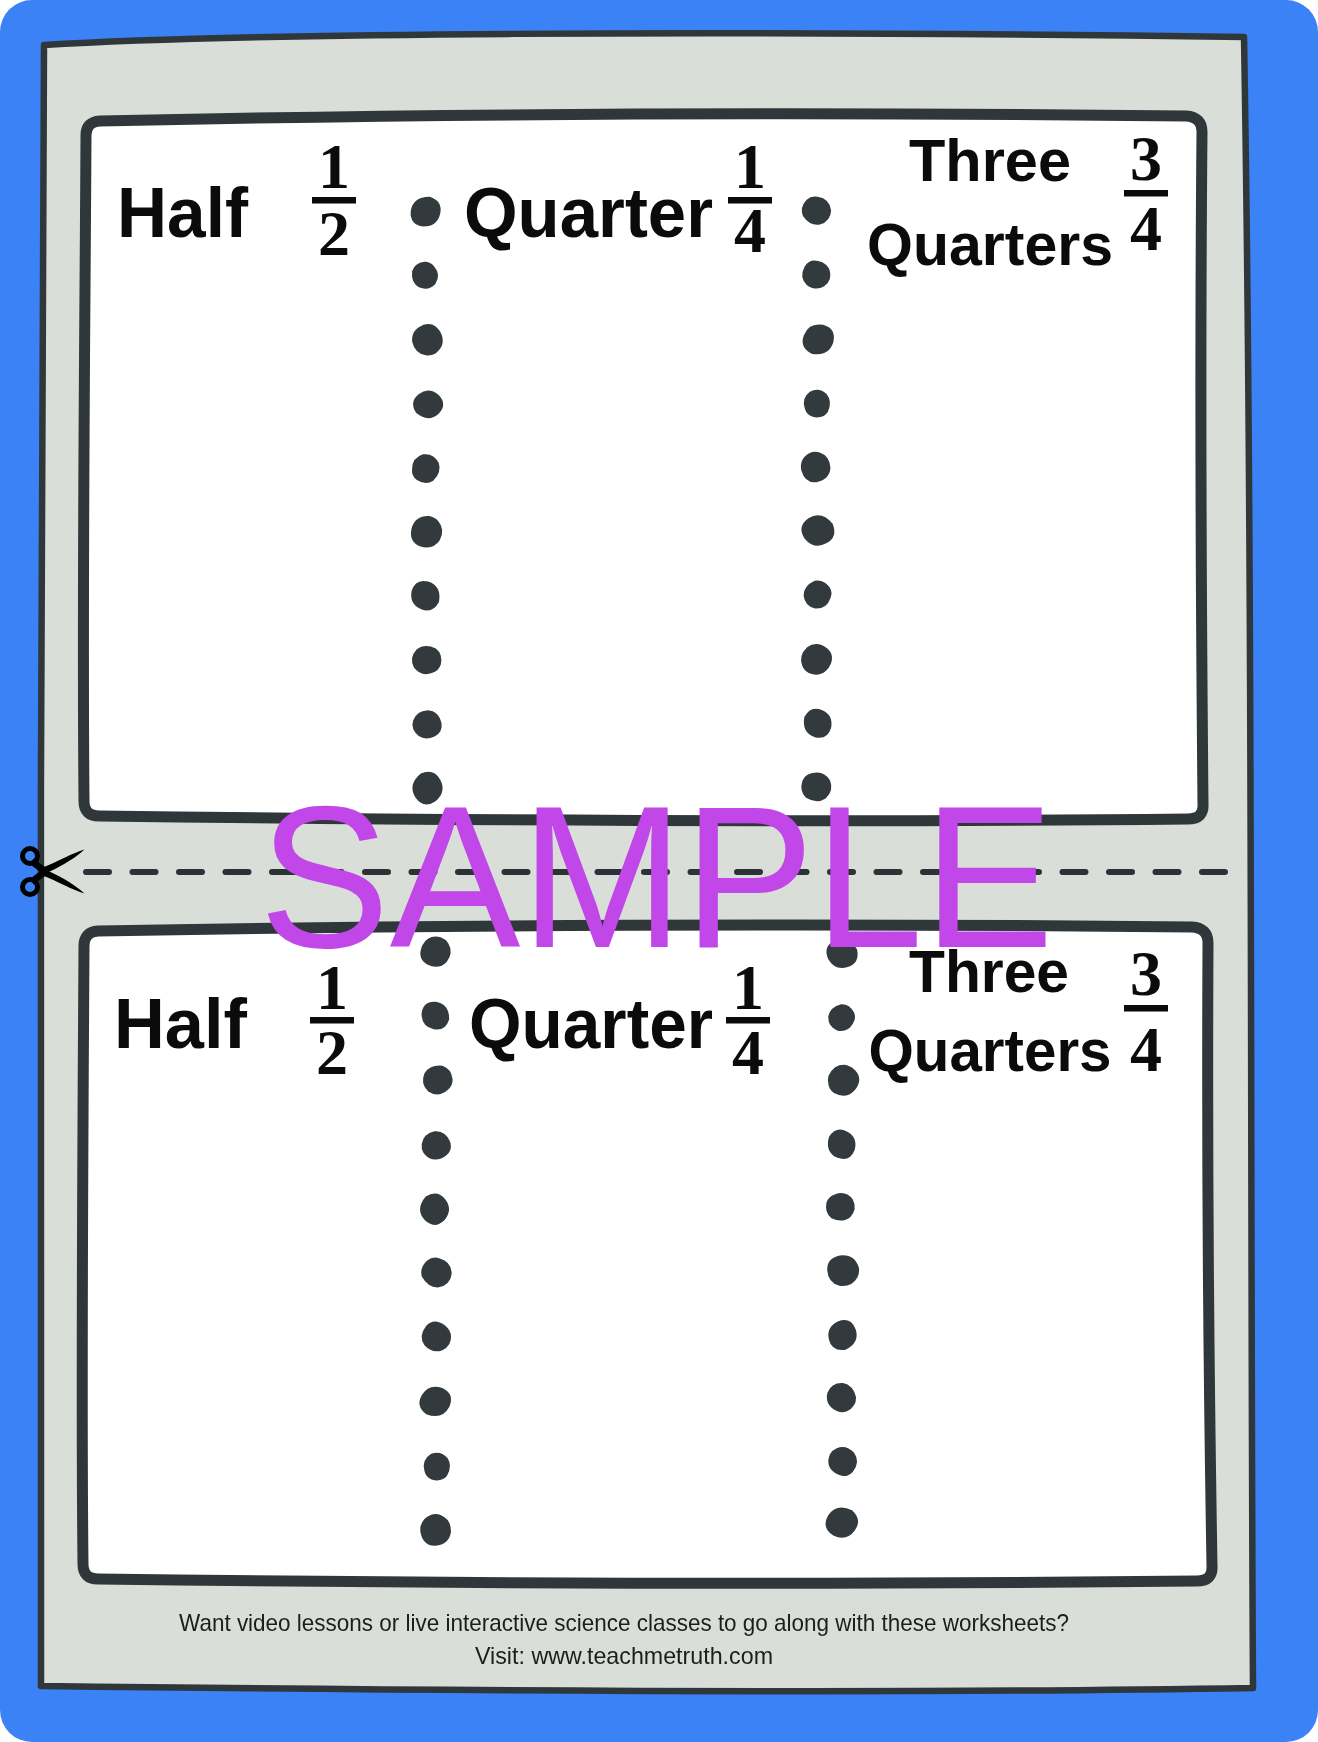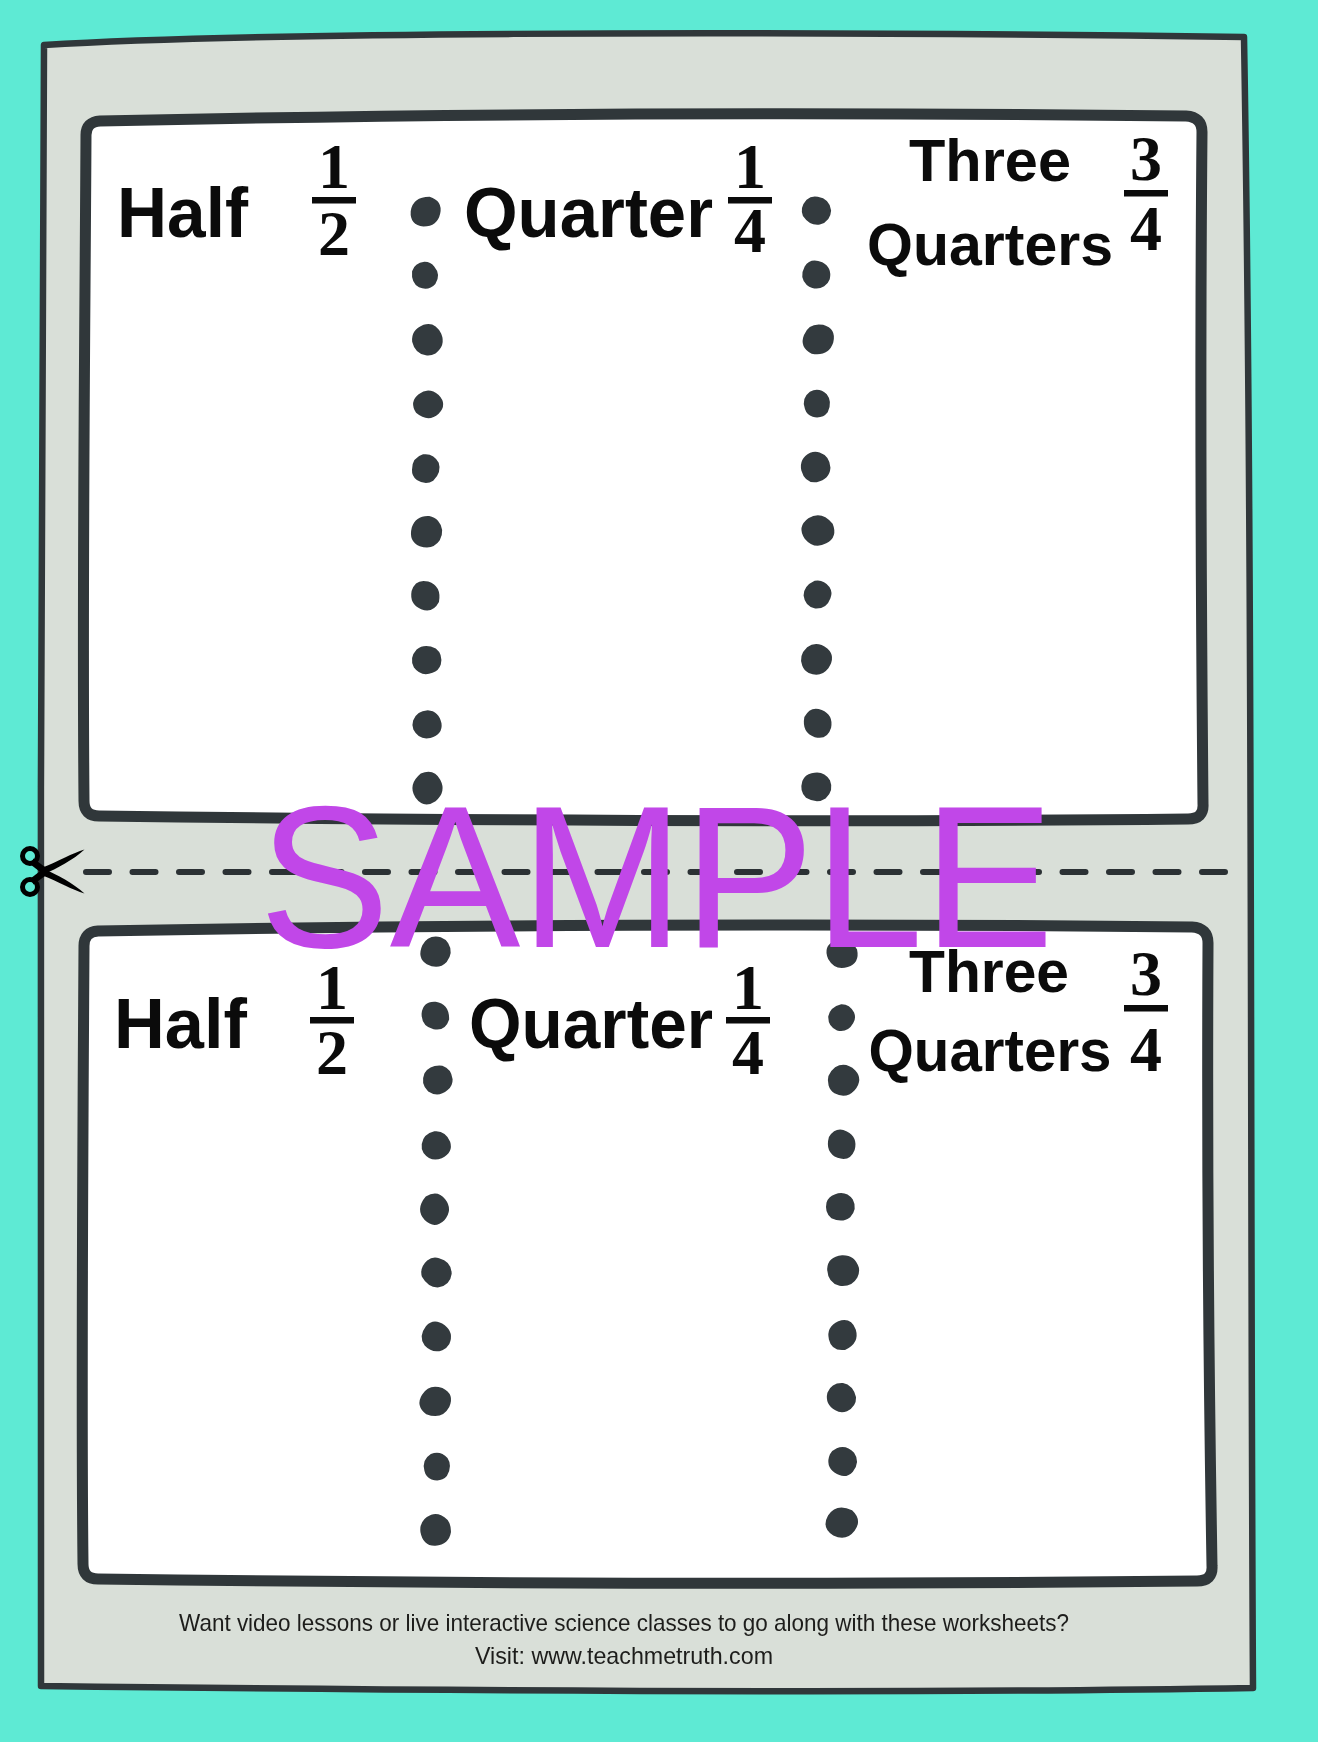--- a/index.html
+++ b/index.html
@@ -1,16 +1,16 @@
 <!DOCTYPE html>
 <html><head>
 <meta charset="utf-8">
 <style>
   html,body{margin:0;padding:0;background:#ffffff;}
-  .page{position:relative;width:1318px;height:1742px;background:#5eead4;overflow:hidden;}
+  .page{position:relative;width:1318px;height:1742px;background:#3b82f6;overflow:hidden;border-radius:32px;}
   svg{display:block;}
   text{font-family:"Liberation Sans", sans-serif;}
   .frac{font-family:"Liberation Serif", serif;font-weight:700;}
 </style>
 </head>
 <body>
 <div class="page">
 <svg width="1318" height="1742" viewBox="0 0 1318 1742">
 <defs>
   <path id="b1" d="M 1,-16.5 Q 15.5,-14.5 15,-1 Q 14.5,13 0,15.5 Q -14.5,16.5 -16,2 Q -16.5,-13.5 1,-16.5 Z"></path>

